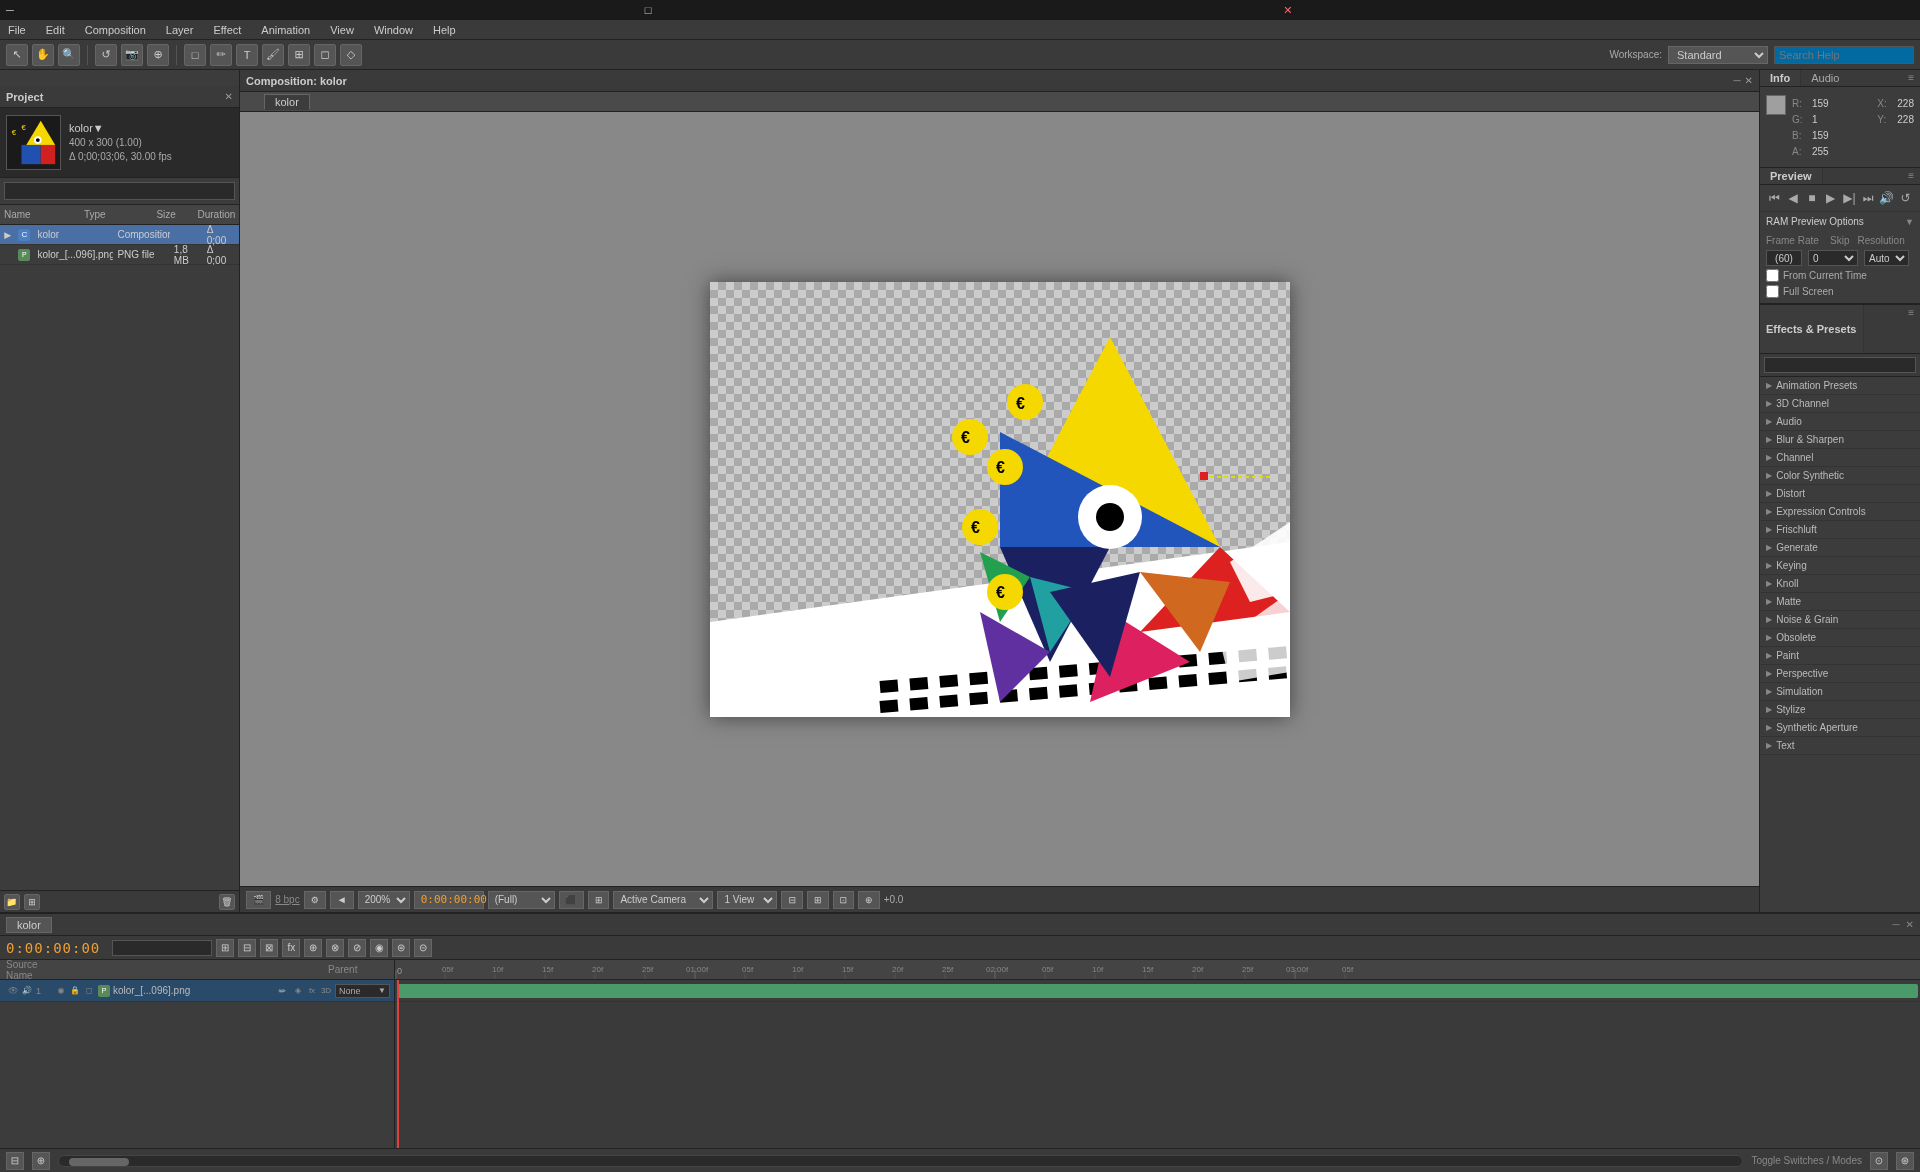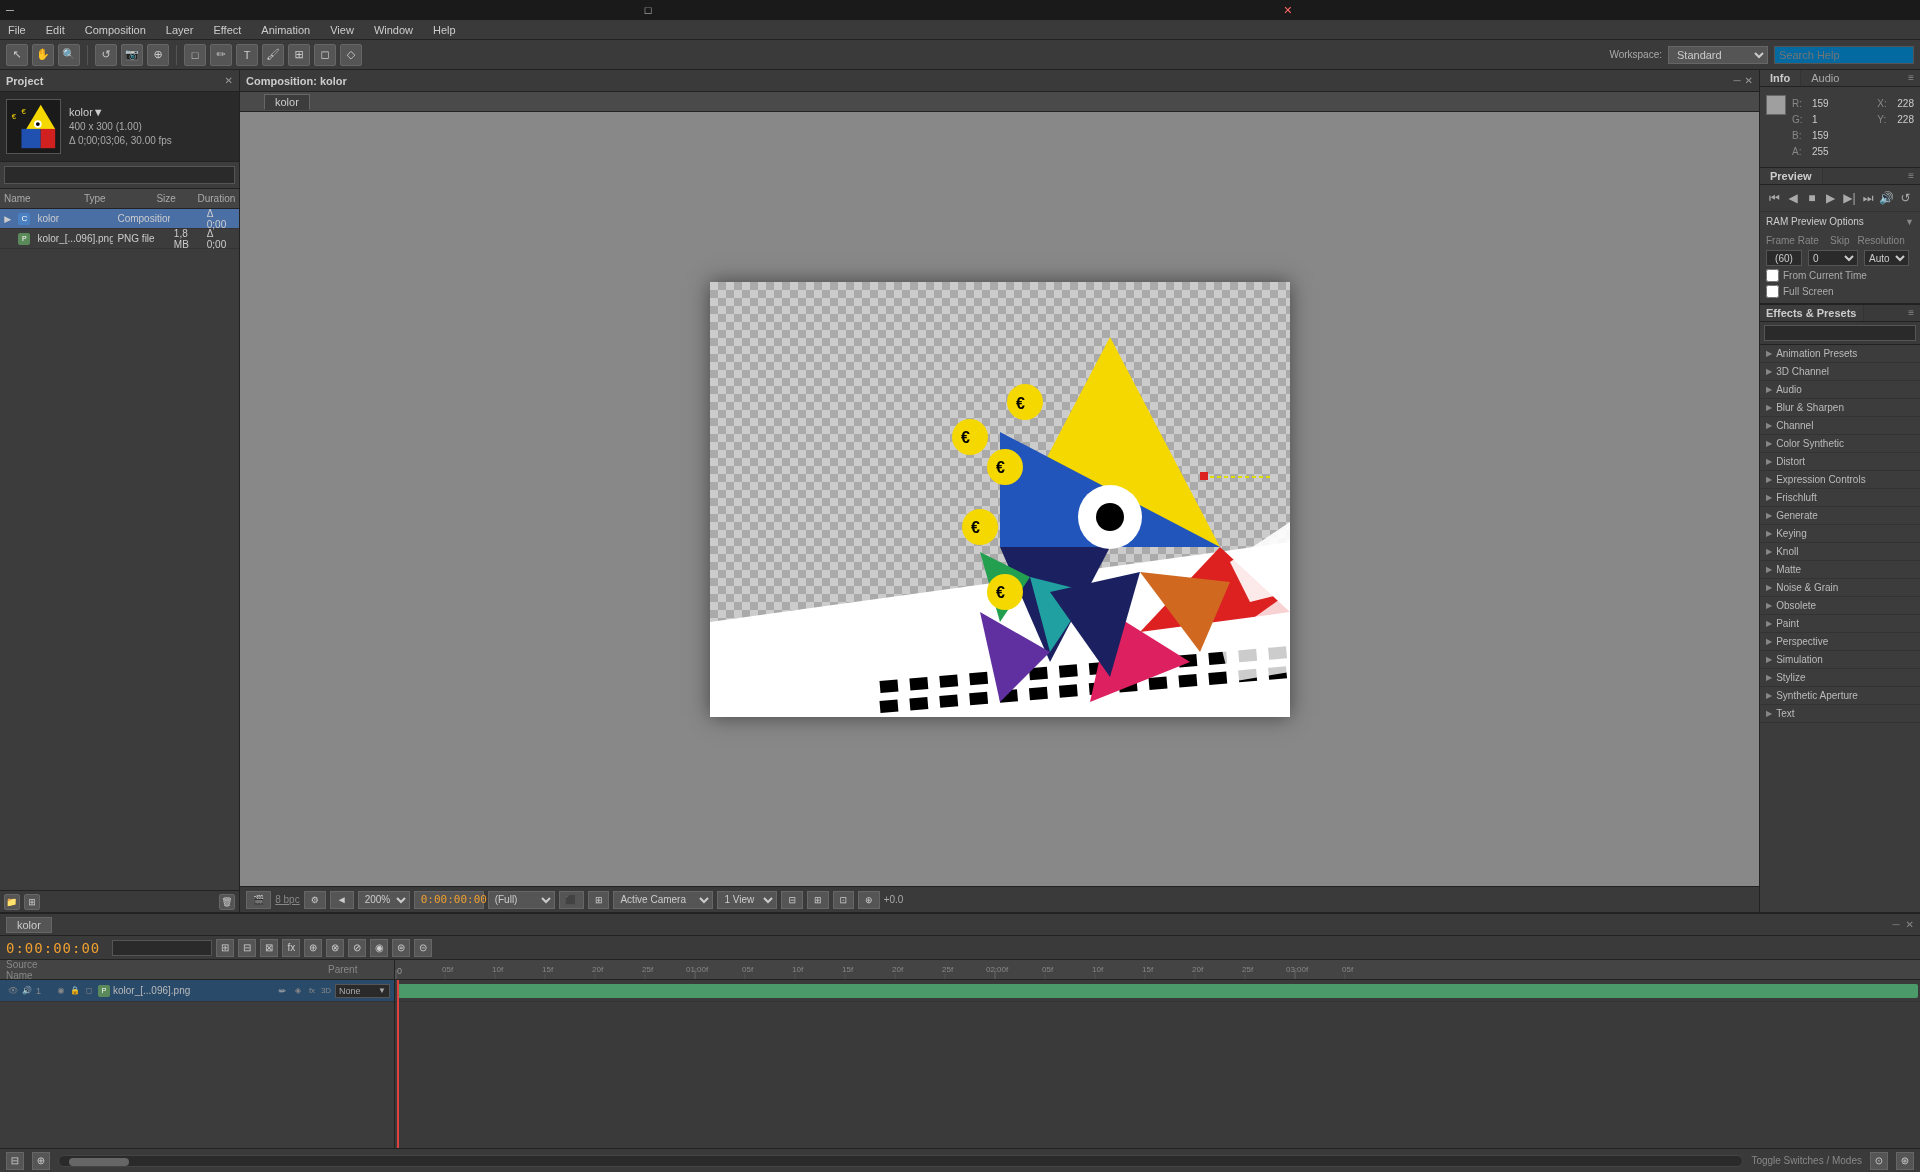--- a/index.html
+++ b/index.html
@@ -122,20 +122,21 @@
     .panel-header {
       background: #3a3a3a;
       height: 22px;
       display: flex;
       align-items: center;
       padding: 0 6px;
       border-bottom: 1px solid #222;
       font-size: 11px;
       color: #cccccc;
       gap: 4px;
+      margin-top: 16px;
     }
     .panel-header-title { font-weight: bold; flex: 1; }
     .panel-close-btn { cursor: pointer; color: #999; font-size: 10px; }
 
     #project-preview {
       height: 70px;
       background: #2a2a2a;
       display: flex;
       align-items: center;
       padding: 6px;
@@ -949,21 +950,21 @@
           <input type="checkbox" style="">
           <span>Full Screen</span>
         </div>
       </div>
     </div>
 
     <div style="height:1px;background:#222;"></div>
 
     <div id="effects-panel">
       <div style="display:flex;background:#3a3a3a;border-bottom:1px solid #222;">
-        <div style="padding:2px 6px;font-size:11px;color:#ccc;font-weight:bold;background:#3c3c3c;border-right:1px solid #333;cursor:pointer;">
+        <div style="padding:18px 6px;font-size:11px;color:#ccc;font-weight:bold;background:#3c3c3c;border-right:1px solid #333;cursor:pointer;">
           <span>Effects &amp; Presets</span>
         </div>
         <span style="flex:1;"></span>
         <span style="padding:2px 6px;color:#888;cursor:pointer;font-size:10px;">≡</span>
       </div>
 
       <div id="effects-search">
         <input type="text" placeholder="" style="">
       </div>
 

